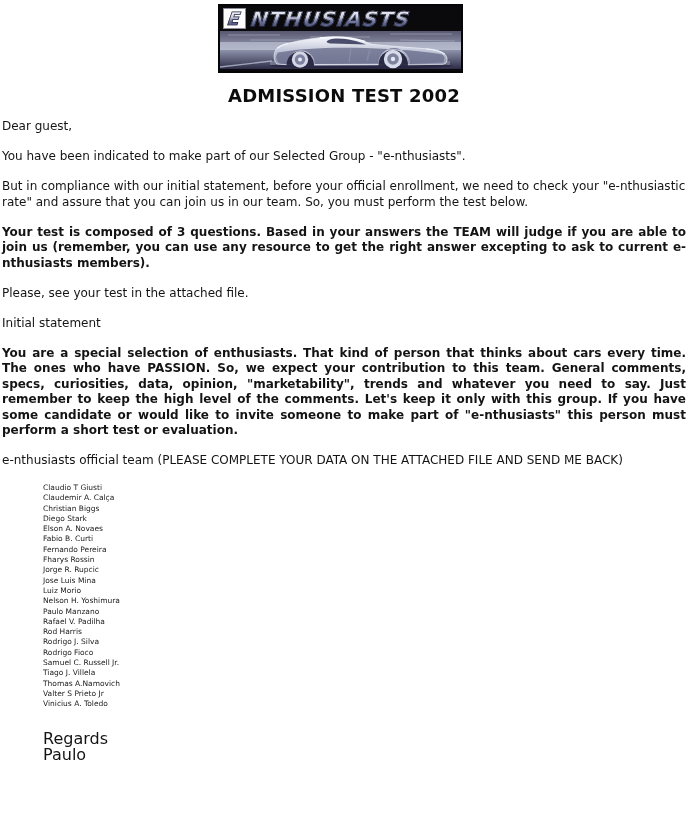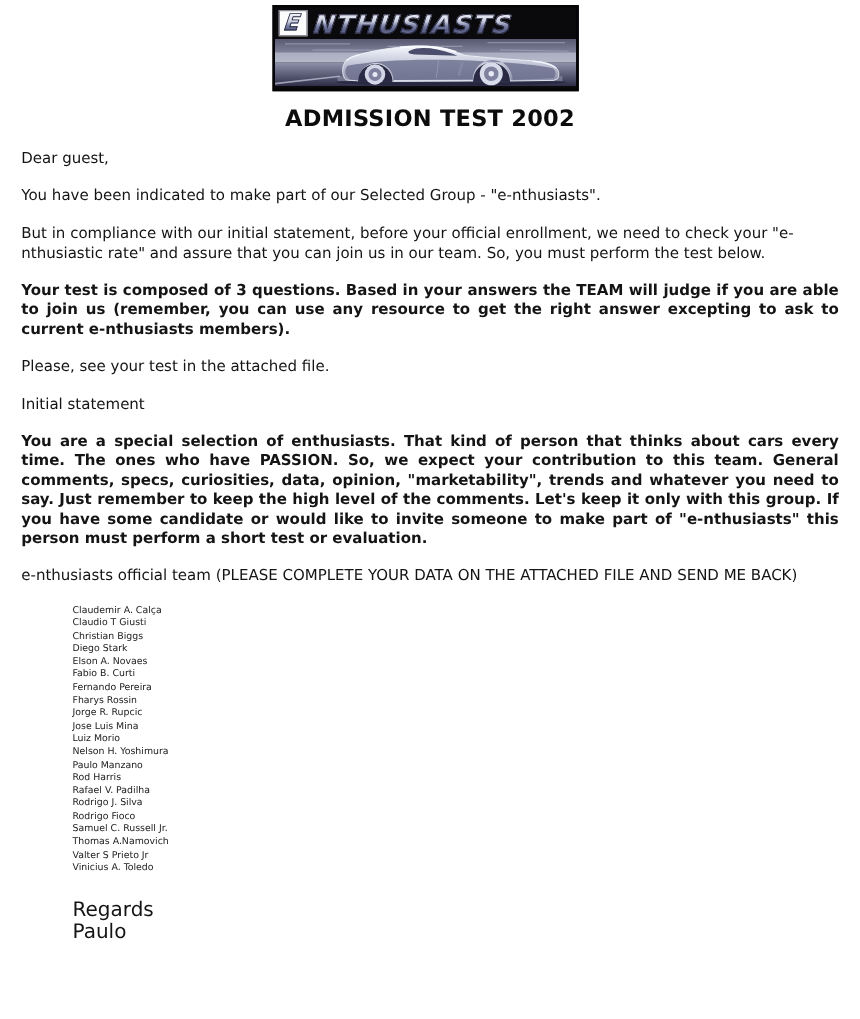--- a/index.html
+++ b/index.html
@@ -41,21 +41,21 @@
   .banner-img svg{display:block;}
 
   
   .heading{
     margin:16px 0 0 0;text-align:center;
     font-size:18px;font-weight:bold;line-height:14px;color:#0c0c0c;
     letter-spacing:0.2px;
   }
 
   
-  .letter{padding:0 17px;margin-top:16px;}
+  .letter{padding:0 2px;margin-top:16px;}
   .para{
     margin:0 0 14.5px 0;font-size:12px;line-height:15.5px;color:#141414;
   }
   .justify{text-align:justify;font-weight:bold;}
 
   
   .members{margin:12px 0 0 41px;}
   .member{font-size:7.5px;line-height:10.3px;color:#1a1a1a;white-space:nowrap;}
 
   
@@ -132,23 +132,23 @@
     <p class="para">You have been indicated to make part of our Selected Group - "e-nthusiasts".</p>
     <p class="para">But in compliance with our initial statement, before your official enrollment, we need to check your "e-nthusiastic rate" and assure that you can join us in our team. So, you must perform the test below.</p>
     <p class="para justify">Your test is composed of 3 questions. Based in your answers the TEAM will judge if you are able to join us (remember, you can use any resource to get the right answer excepting to ask to current e-nthusiasts members).</p>
     <p class="para">Please, see your test in the attached file.</p>
     <p class="para">Initial statement</p>
     <p class="para justify">You are a special selection of enthusiasts. That kind of person that thinks about cars every time. The ones who have PASSION. So, we expect your contribution to this team. General comments, specs, curiosities, data, opinion, "marketability", trends and whatever you need to say. Just remember to keep the high level of the comments. Let's keep it only with this group. If you have some candidate or would like to invite someone to make part of "e-nthusiasts" this person must perform a short test or evaluation.</p>
     <p class="para">e-nthusiasts official team (PLEASE COMPLETE YOUR DATA ON THE ATTACHED FILE AND SEND ME BACK)</p>
 
     <div class="members">
 
+        <div class="member">Claudio T Giusti</div>
+
         <div class="member">Claudemir A. Calça</div>
-
-        <div class="member">Claudio T Giusti</div>
 
         <div class="member">Christian Biggs</div>
 
         <div class="member">Diego Stark</div>
 
         <div class="member">Elson A. Novaes</div>
 
         <div class="member">Fabio B. Curti</div>
 
         <div class="member">Fernando Pereira</div>
@@ -160,30 +160,31 @@
         <div class="member">Jose Luis Mina</div>
 
 
         <div class="member">Luiz Morio</div>
 
 
         <div class="member">Nelson H. Yoshimura</div>
 
         <div class="member">Paulo Manzano</div>
 
+        <div class="member">Rafael V. Padilha</div>
+
         <div class="member">Rod Harris</div>
-
-        <div class="member">Rafael V. Padilha</div>
 
         <div class="member">Rodrigo J. Silva</div>
 
         <div class="member">Rodrigo Fioco</div>
 
         <div class="member">Samuel C. Russell Jr.</div>
 
+        <div class="member">Tiago J. Villela</div>
 
         <div class="member">Thomas A.Namovich</div>
 
         <div class="member">Valter S Prieto Jr</div>
 
         <div class="member">Vinicius A. Toledo</div>
       </div>
 
     <div class="closing">
       <div>Regards</div>

